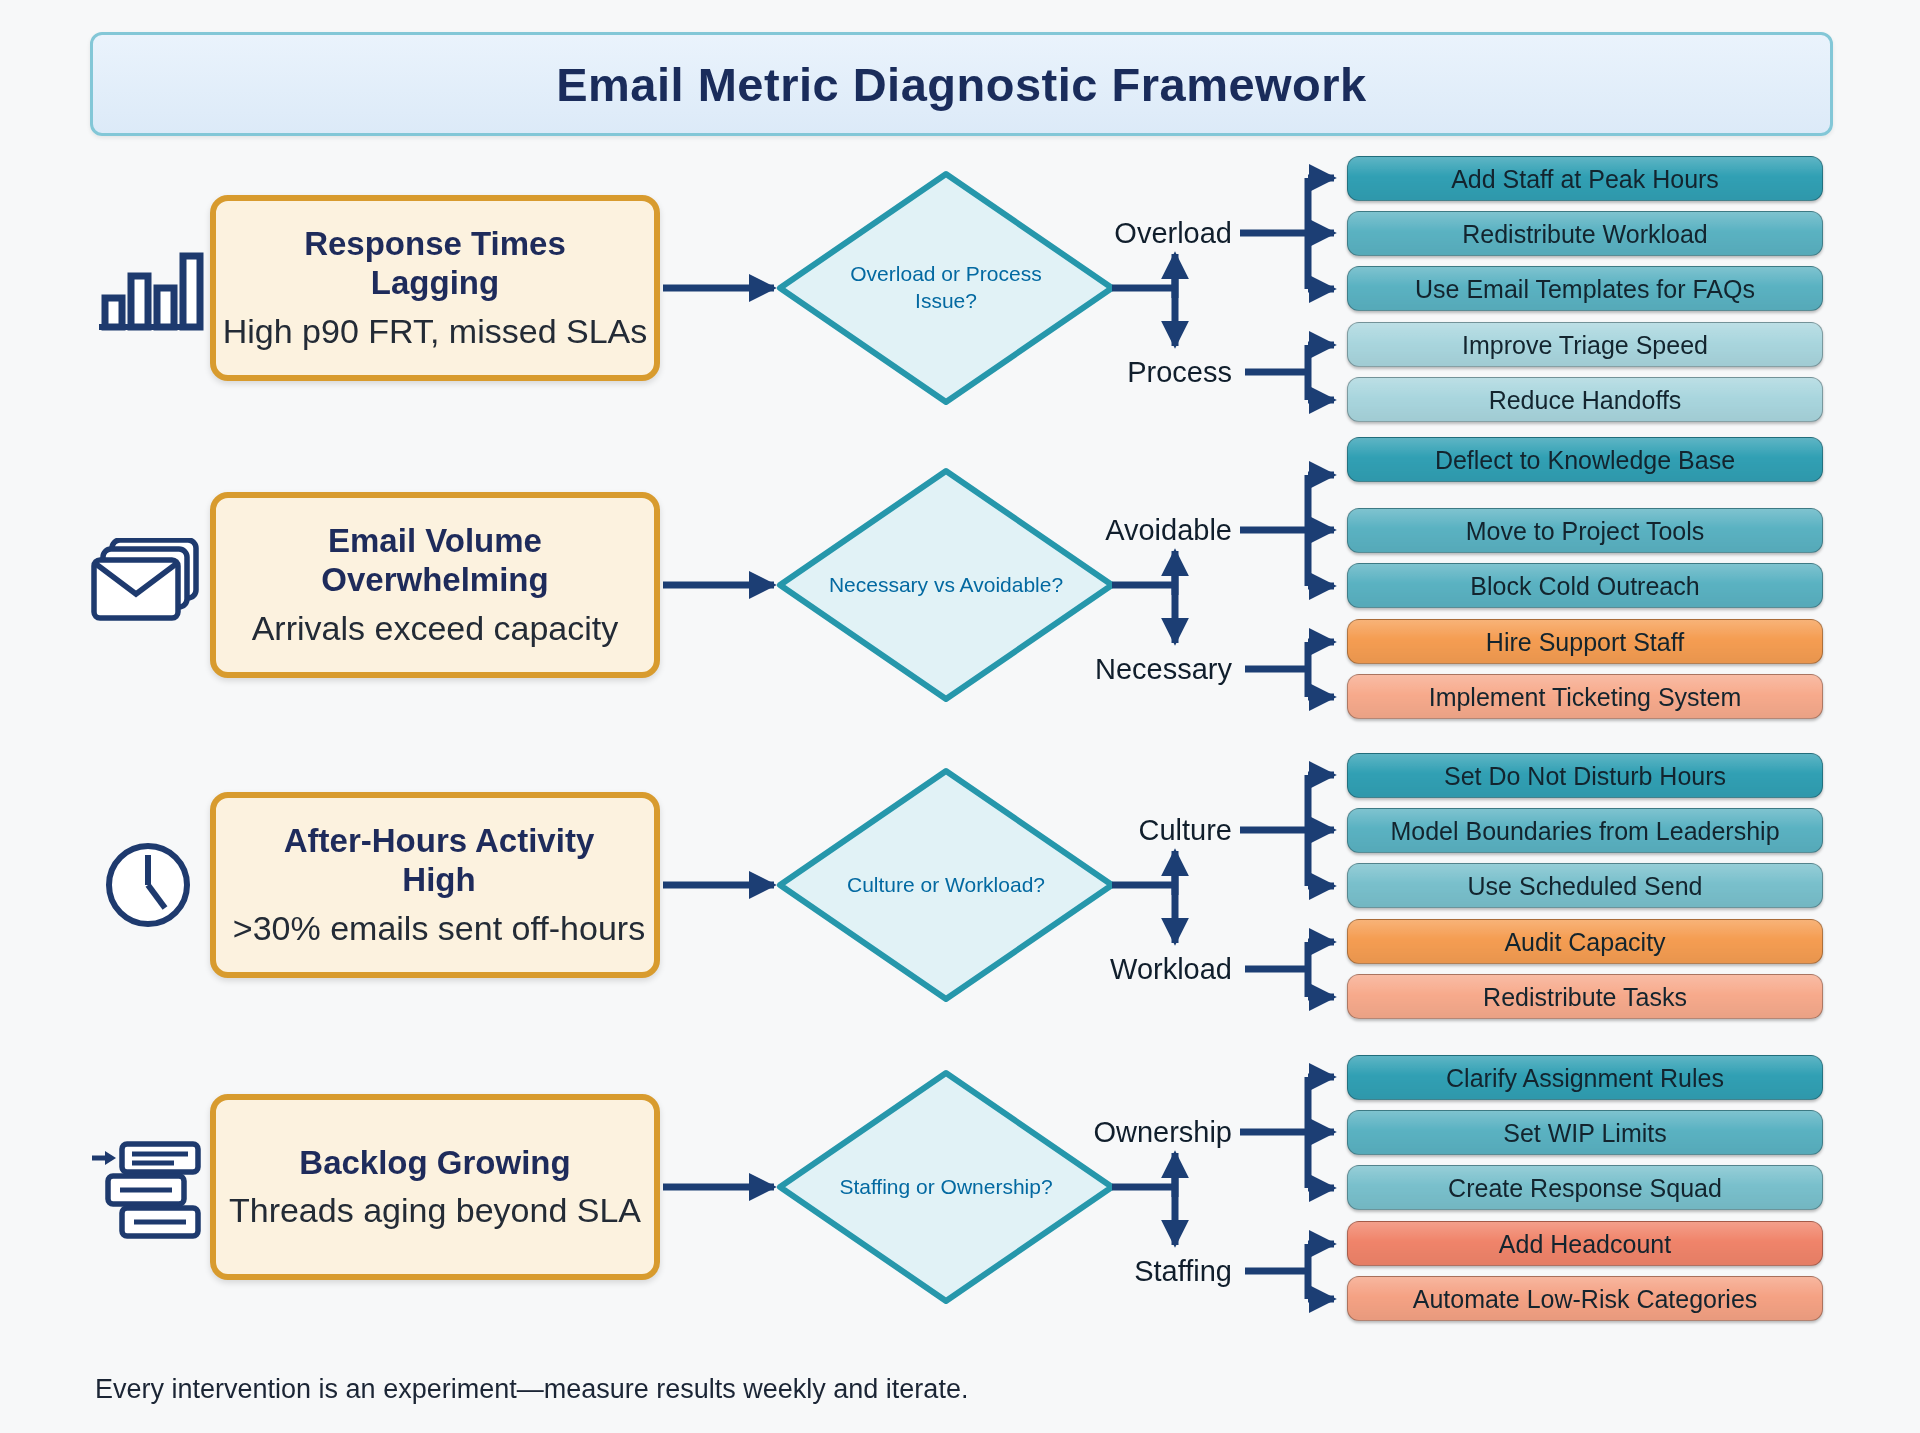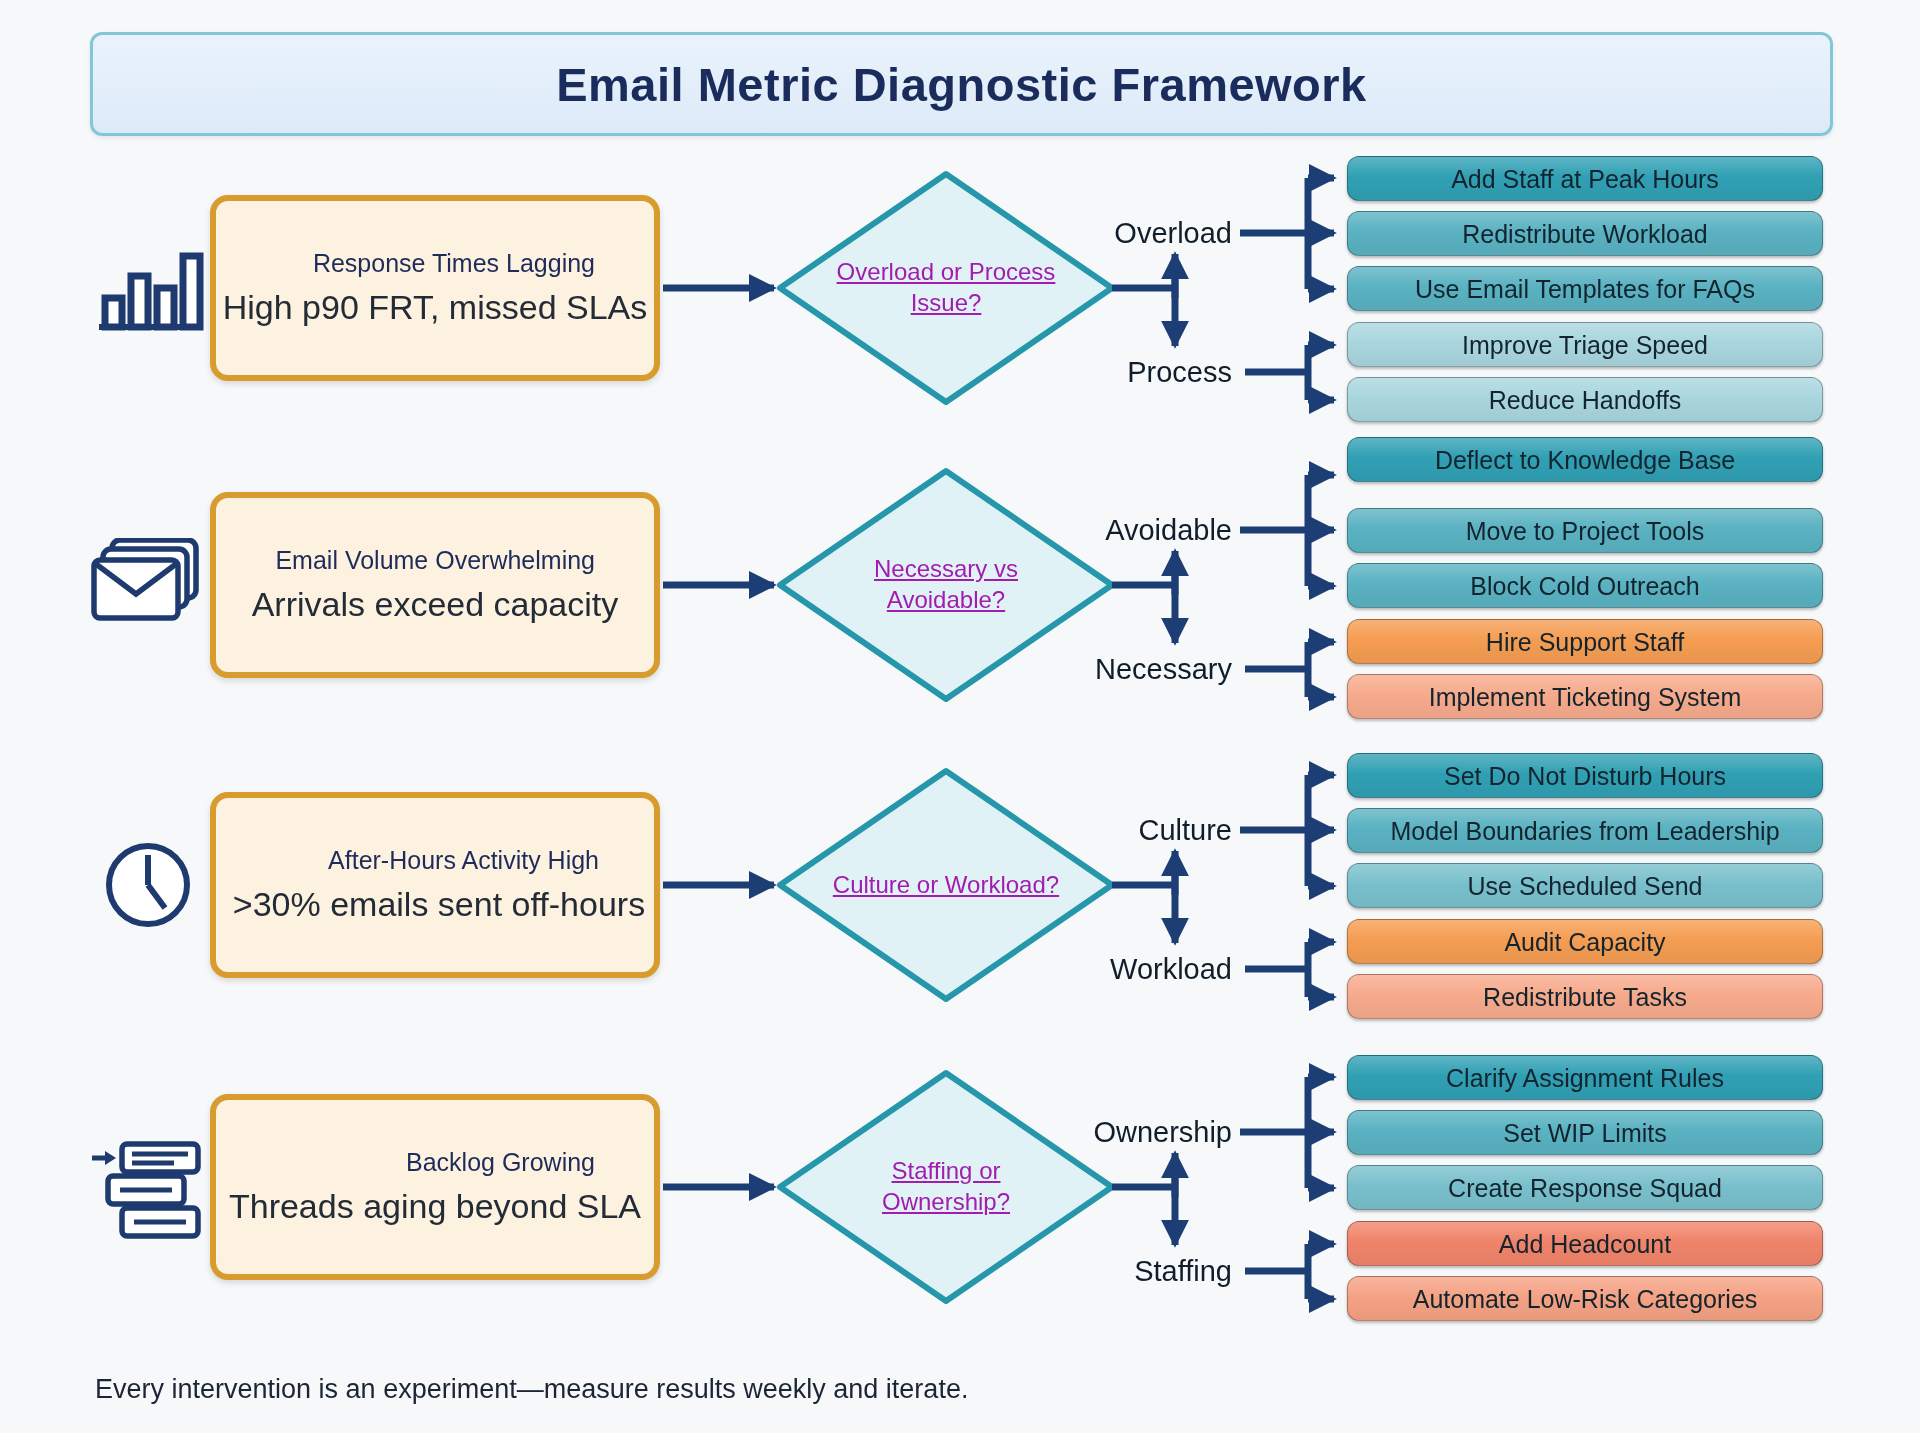--- a/index.html
+++ b/index.html
@@ -22,26 +22,26 @@
     box-shadow:0 2px 4px rgba(0,0,0,.08);
     text-align:right;
   }
   .problem{
     position:absolute;left:210px;width:450px;height:186px;
     background:#fcf2df;border:6px solid #d89b2e;border-radius:18px;
     box-sizing:border-box;display:flex;flex-direction:column;
     align-items:center;justify-content:center;text-align:center;
     box-shadow:0 3px 6px rgba(0,0,0,.13);
   }
-  .p-title{width:320px;font-size:25px;font-weight:normal;color:#1e2b5b;line-height:1.18;text-align:right;}
+  .p-title{width:320px;font-size:33px;font-weight:bold;color:#1e2b5b;line-height:1.18;}
   .p-sub{margin-top:9px;font-size:34px;color:#232b36;}
   .diamond-label{
     position:absolute;left:826px;width:240px;height:120px;
     display:flex;align-items:center;justify-content:center;text-align:center;
-    font-size:24px;color:#a21caf;line-height:1.28;text-decoration:underline;
+    font-size:21px;color:#0369a1;line-height:1.28;
   }
   .branch-label{
     position:absolute;left:960px;width:272px;height:40px;line-height:40px;
     text-align:right;font-size:29px;color:#101e2c;
   }
   .action{
     position:absolute;left:1347px;width:476px;height:45px;line-height:45px;
     border-radius:12px;border:1px solid rgba(0,0,0,.28);box-sizing:border-box;
     text-align:center;font-size:25px;color:#13242e;
     background-image:linear-gradient(180deg,rgba(255,255,255,.22),rgba(255,255,255,0) 45%,rgba(0,0,0,.05));

